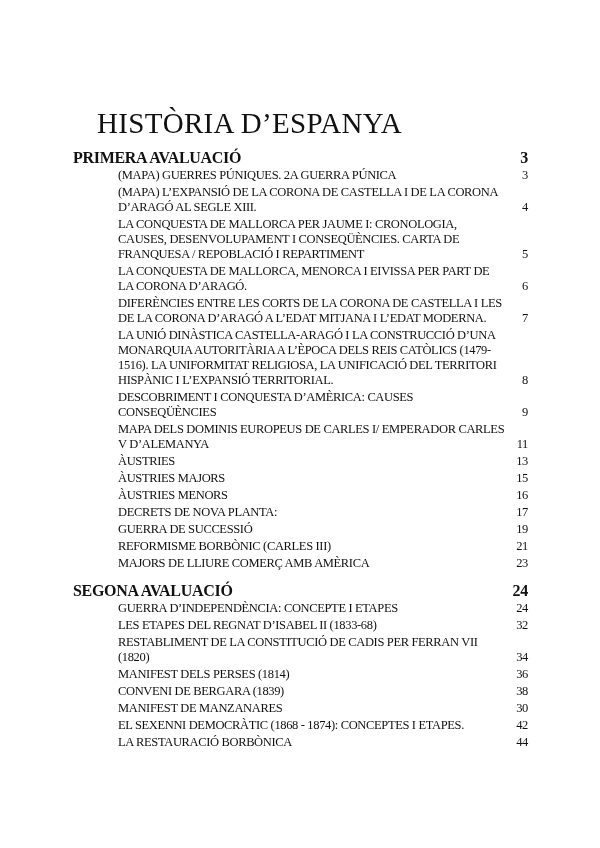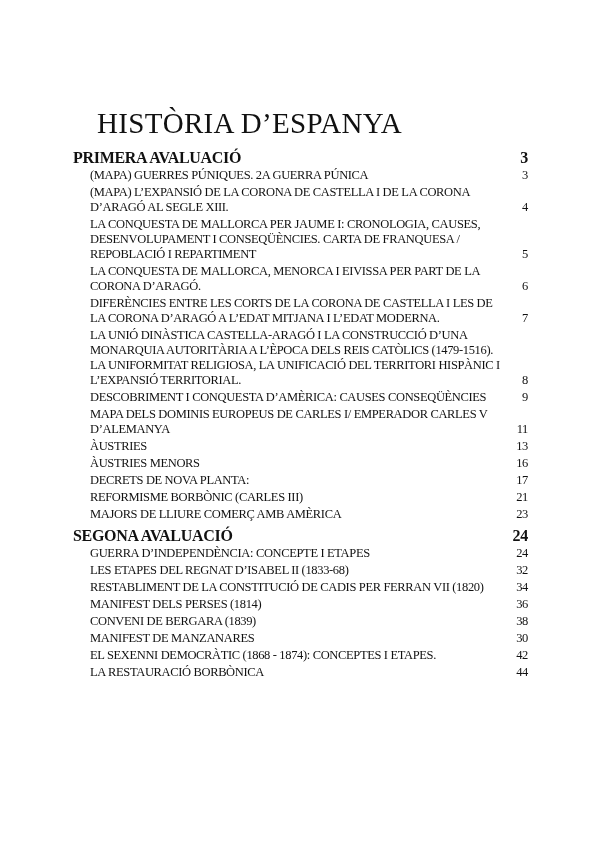--- a/index.html
+++ b/index.html
@@ -3,25 +3,25 @@
 <meta charset="utf-8">
 <style>
   html, body { margin: 0; padding: 0; background: #ffffff; }
   body { width: 600px; height: 848px; position: relative; overflow: hidden;
          font-family: "Liberation Serif", "DejaVu Serif", serif; color: #111; }
   .title { position: absolute; left: 0; width: 499px; top: 88px; text-align: center;
            font-size: 29px; letter-spacing: 0.3px; font-weight: normal; }
   .toc { position: absolute; left: 73px; width: 455px; top: 150px; }
   .section { display: flex; justify-content: space-between; font-weight: bold;
              font-size: 16px; line-height: 16px; margin-top: 0; letter-spacing: -0.3px; }
-  .section.second { margin-top: 6px; }
+  .section.second { margin-top: 12px; }
   .entry { display: flex; justify-content: space-between; align-items: flex-end;
            padding-left: 17px; font-size: 12.5px; line-height: 15px; margin-top: 2px;
            letter-spacing: -0.35px; }
-  .entry .text { flex: 1; padding-right: 8px; }
+  .entry .text { flex: 1; padding-right: 8px; margin-left: 28px; }
   .entry .page { white-space: nowrap; text-align: right; min-width: 14px; }
   .section .page { text-align: right; }
 </style>
 </head>
 <body>
 
 <h1 class="title">HISTÒRIA D’ESPANYA</h1>
 
 <div class="toc">
 
@@ -59,26 +59,34 @@
     </div>
   <div class="entry">
       <span class="text">MAPA DELS DOMINIS EUROPEUS DE CARLES I/ EMPERADOR CARLES V D’ALEMANYA</span>
       <span class="page">11</span>
     </div>
   <div class="entry">
       <span class="text">ÀUSTRIES</span>
       <span class="page">13</span>
     </div>
   <div class="entry">
+      <span class="text">ÀUSTRIES MAJORS</span>
+      <span class="page">15</span>
+    </div>
+  <div class="entry">
       <span class="text">ÀUSTRIES MENORS</span>
       <span class="page">16</span>
     </div>
   <div class="entry">
       <span class="text">DECRETS DE NOVA PLANTA:</span>
       <span class="page">17</span>
+    </div>
+  <div class="entry">
+      <span class="text">GUERRA DE SUCCESSIÓ</span>
+      <span class="page">19</span>
     </div>
   <div class="entry">
       <span class="text">REFORMISME BORBÒNIC (CARLES III)</span>
       <span class="page">21</span>
     </div>
   <div class="entry">
       <span class="text">MAJORS DE LLIURE COMERÇ AMB AMÈRICA</span>
       <span class="page">23</span>
     </div>
 

